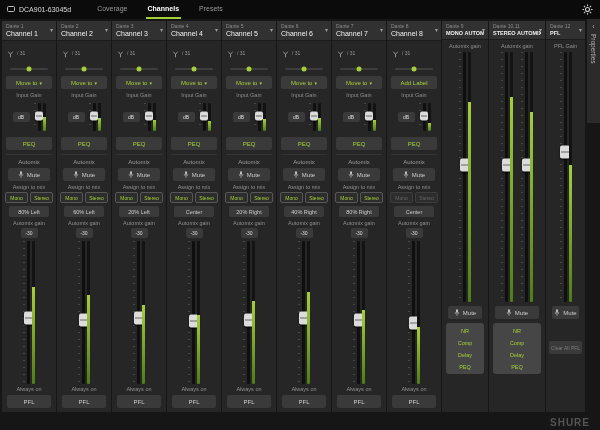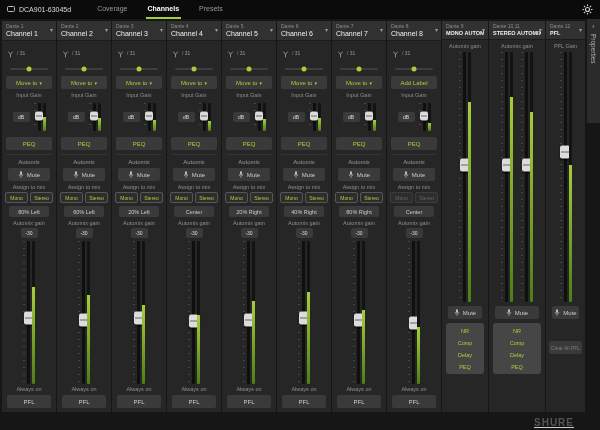--- a/index.html
+++ b/index.html
@@ -68,21 +68,21 @@
   .out .chname { font-size:5.5px; font-weight:bold; }
   .out .fader-area { flex:0 0 auto; height:250px; }
   .dsp { margin:4px 4px; background:#464646; border-radius:3px; padding:2px; display:flex; flex-direction:column; gap:1px; flex:0 0 auto; }
   .dsp button { height:11px; background:transparent; border:none; color:#a6ce39; font-size:5.5px; cursor:pointer; font-family:inherit; }
   .clear { margin:22px 3px 4px; height:13px; background:#3a3a3a; border:none; border-radius:2px; color:#7c7c7c; font-size:5px; cursor:pointer; font-family:inherit; flex:0 0 auto; }
 
   
   .props { position:absolute; right:0; top:19px; width:13px; height:104px; background:#2b2b2b; display:flex; flex-direction:column; align-items:center; padding-top:4px; gap:4px; cursor:pointer; }
   .props-chev { font-size:7px; color:#aaa; line-height:1; }
   .props-txt { writing-mode:vertical-rl; font-size:6.5px; color:#b5b5b5; }
-  .footer { height:16px; display:flex; justify-content:flex-end; align-items:center; padding:0 26px; flex:0 0 auto;text-decoration:underline; }
+  .footer { height:16px; display:flex; justify-content:flex-end; align-items:center; padding:0 10px; flex:0 0 auto; }
   .brand { font-size:10px; font-weight:bold; letter-spacing:1px; color:#555; }
 </style>
 </head>
 <body>
 
 <div class="app">
 
   <header class="titlebar">
     <div class="device">
       <span>

